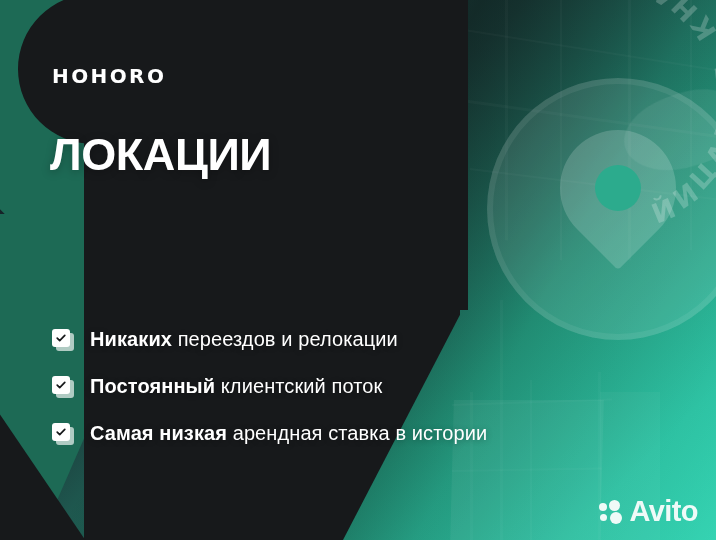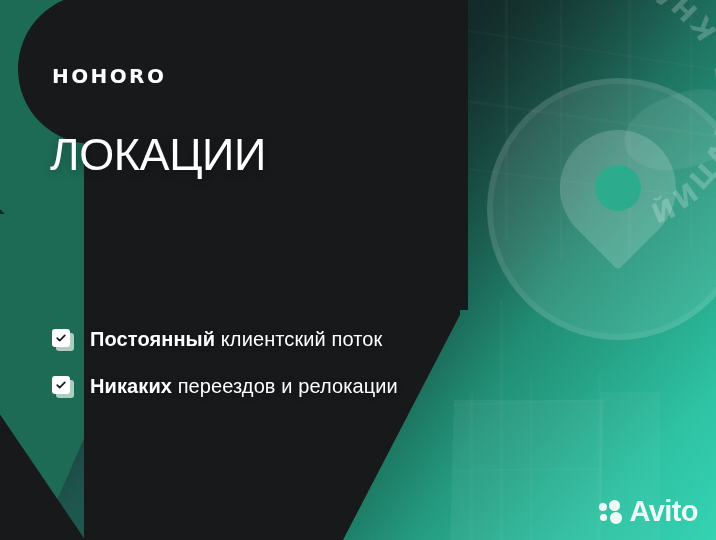--- a/index.html
+++ b/index.html
@@ -171,21 +171,21 @@
     font-weight:700;
     font-size:20px;
     letter-spacing:2.4px;
     color:#ffffff;
   }
 
   .headline{
     position:absolute;
     left:50px; top:130px;
     color:#ffffff;
-    font-weight:400;
+    font-weight:700;
     font-size:45px;
     line-height:49px;
     letter-spacing:-0.4px;
     text-shadow:0 2px 10px rgba(0,0,0,0.28);
   }
   .headline div{ white-space:nowrap; }
 
   .bullets{
     position:absolute;
     left:52px; top:328px;
@@ -313,35 +313,46 @@
 
       <div class="bullet">
         <span class="chk">
           <span class="back"></span>
           <span class="front">
             <svg width="12" height="12" viewBox="0 0 12 12" aria-hidden="true">
               <path d="M2.2 6.1 L4.7 8.6 L9.8 3.3" fill="none" stroke="#17191b" stroke-width="1.7" stroke-linecap="round" stroke-linejoin="round"></path>
             </svg>
           </span>
         </span>
-        <span class="btext"><b>Постоянный</b><span> клиентский поток</span></span>
+        <span class="btext"><b>Никаких</b><span> переездов и релокации</span></span>
       </div>
 
       <div class="bullet">
         <span class="chk">
           <span class="back"></span>
           <span class="front">
             <svg width="12" height="12" viewBox="0 0 12 12" aria-hidden="true">
               <path d="M2.2 6.1 L4.7 8.6 L9.8 3.3" fill="none" stroke="#17191b" stroke-width="1.7" stroke-linecap="round" stroke-linejoin="round"></path>
             </svg>
           </span>
         </span>
-        <span class="btext"><b>Никаких</b><span> переездов и релокации</span></span>
+        <span class="btext"><b>Постоянный</b><span> клиентский поток</span></span>
       </div>
 
+      <div class="bullet">
+        <span class="chk">
+          <span class="back"></span>
+          <span class="front">
+            <svg width="12" height="12" viewBox="0 0 12 12" aria-hidden="true">
+              <path d="M2.2 6.1 L4.7 8.6 L9.8 3.3" fill="none" stroke="#17191b" stroke-width="1.7" stroke-linecap="round" stroke-linejoin="round"></path>
+            </svg>
+          </span>
+        </span>
+        <span class="btext"><b>Самая низкая</b><span> арендная ставка в истории</span></span>
+      </div>
 
     </div>
 
     <div class="avito">
       <span class="avito-dots">
         <i class="d1"></i>
           <i class="d2"></i>
           <i class="d3"></i>
           <i class="d4"></i>
       </span>

